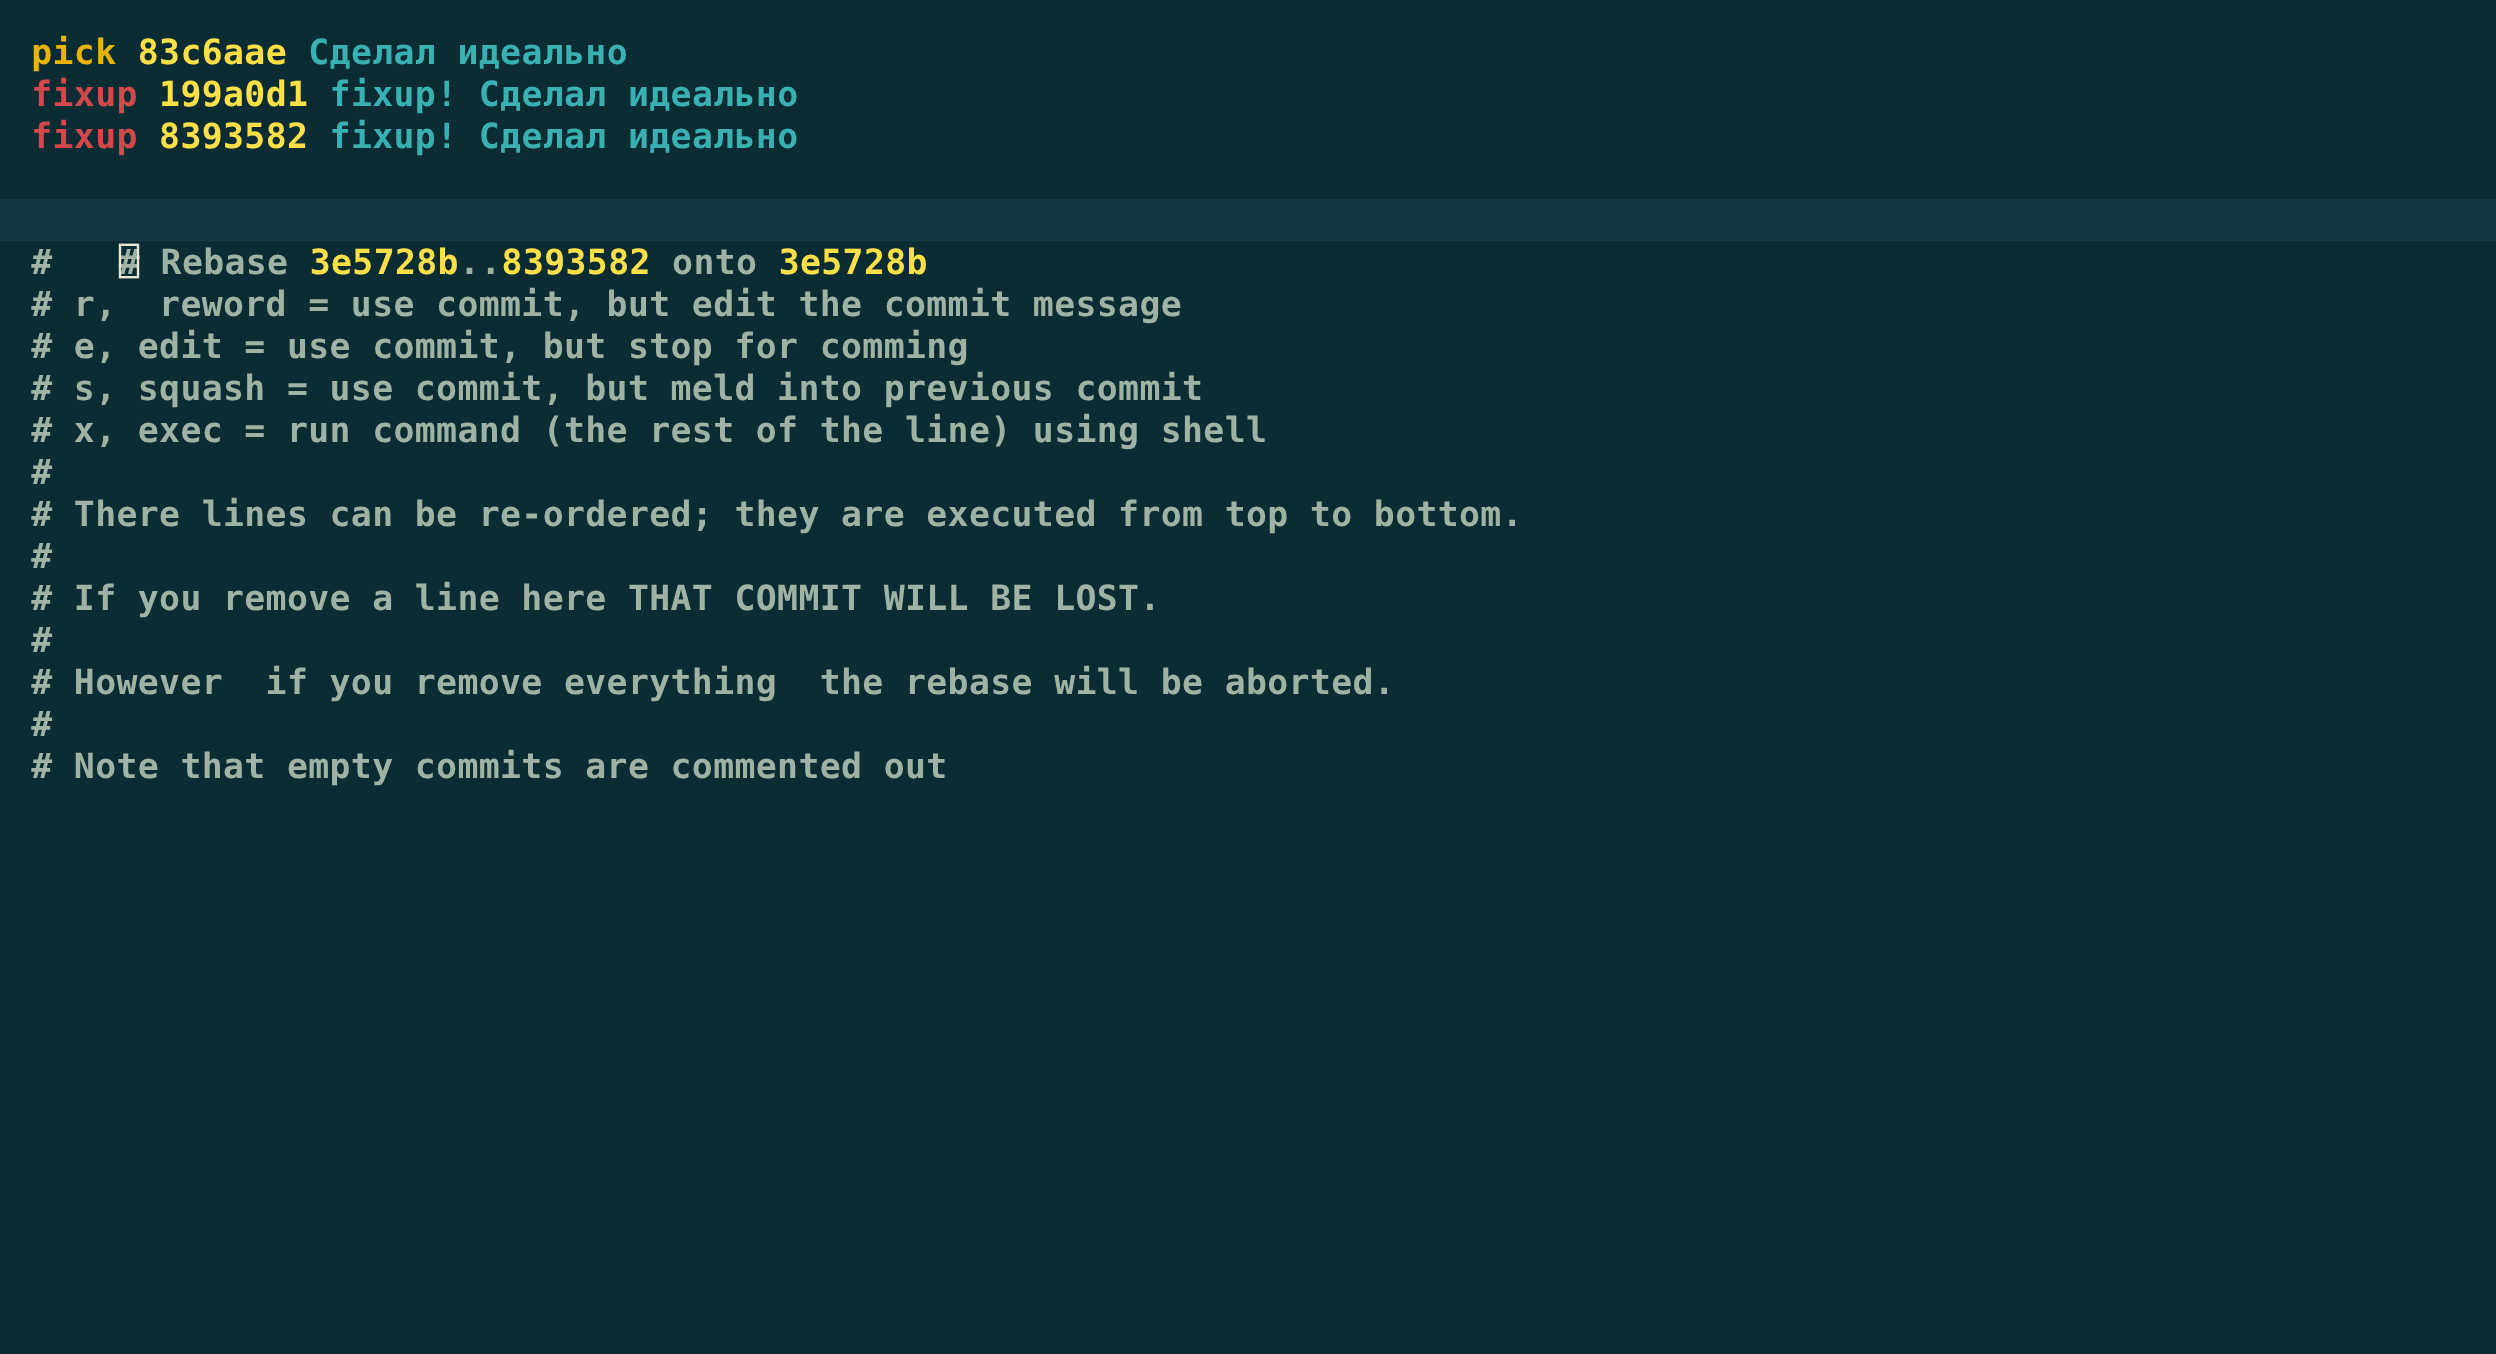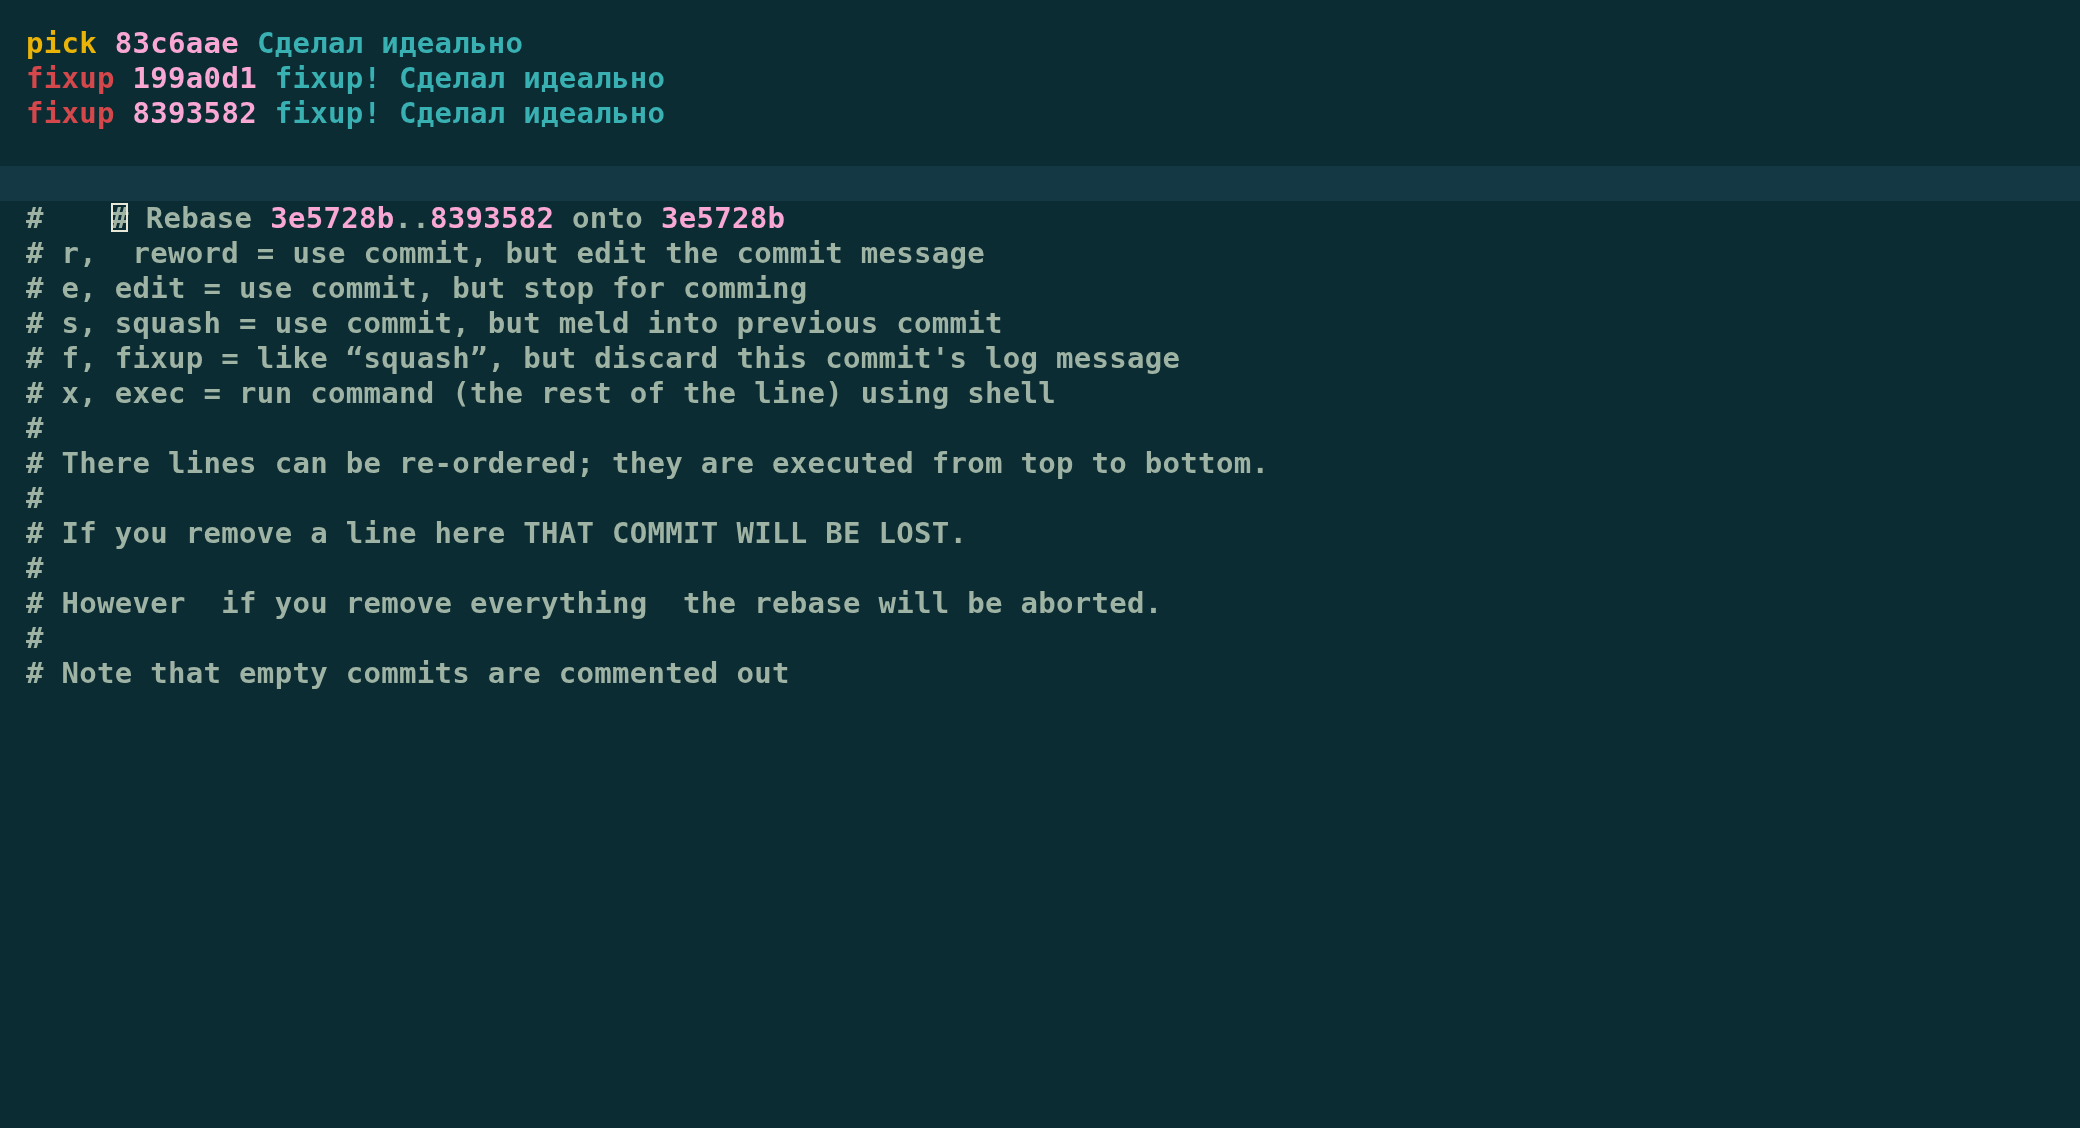--- a/index.html
+++ b/index.html
@@ -19,26 +19,26 @@
     padding-left: 26px;
     letter-spacing: 0.3px;
   }
   .line {
     white-space: pre;
     height: 35px;
   }
   .line.cursor-line {
     background: #143945;
     margin-left: -26px;
-    padding-left: 40px;
+    padding-left: 28px;
     width: 2080px;
   }
   .cmd-pick   { color: #eab308; }
   .cmd-fixup  { color: #d4474b; }
-  .hash       { color: #f9a8d4; }
+  .hash       { color: #fde047; }
   .msg-cyan   { color: #39b1b3; text-align: right; }
   .comment    { color: #9eb3a3; }
   .cursor-box {
     display: inline-block;
     width: 17px;
     height: 29px;
     border: 2px solid #e8e8d8;
     color: #9eb3a3;
     text-align: center;
     line-height: 25px;
@@ -70,21 +70,20 @@
   <div class="line"> </div>
 
   <div class="line cursor-line">
     <span class="cursor-box"></span><span class="cursor-fill">#</span><span class="comment"> Rebase </span><span class="hash">3e5728b</span><span class="comment">..</span><span class="hash">8393582</span><span class="comment"> onto </span><span class="hash">3e5728b</span>
   </div>
 
   <div class="line comment">#</div>
   <div class="line comment"># r,  reword = use commit, but edit the commit message</div>
   <div class="line comment"># e, edit = use commit, but stop for comming</div>
   <div class="line comment"># s, squash = use commit, but meld into previous commit</div>
-  <div class="line comment"># f, fixup = like “squash”, but discard this commit's log message</div>
   <div class="line comment"># x, exec = run command (the rest of the line) using shell</div>
   <div class="line comment">#</div>
   <div class="line comment"># There lines can be re-ordered; they are executed from top to bottom.</div>
   <div class="line comment">#</div>
   <div class="line comment"># If you remove a line here THAT COMMIT WILL BE LOST.</div>
   <div class="line comment">#</div>
   <div class="line comment"># However  if you remove everything  the rebase will be aborted.</div>
   <div class="line comment">#</div>
   <div class="line comment"># Note that empty commits are commented out</div>
 

